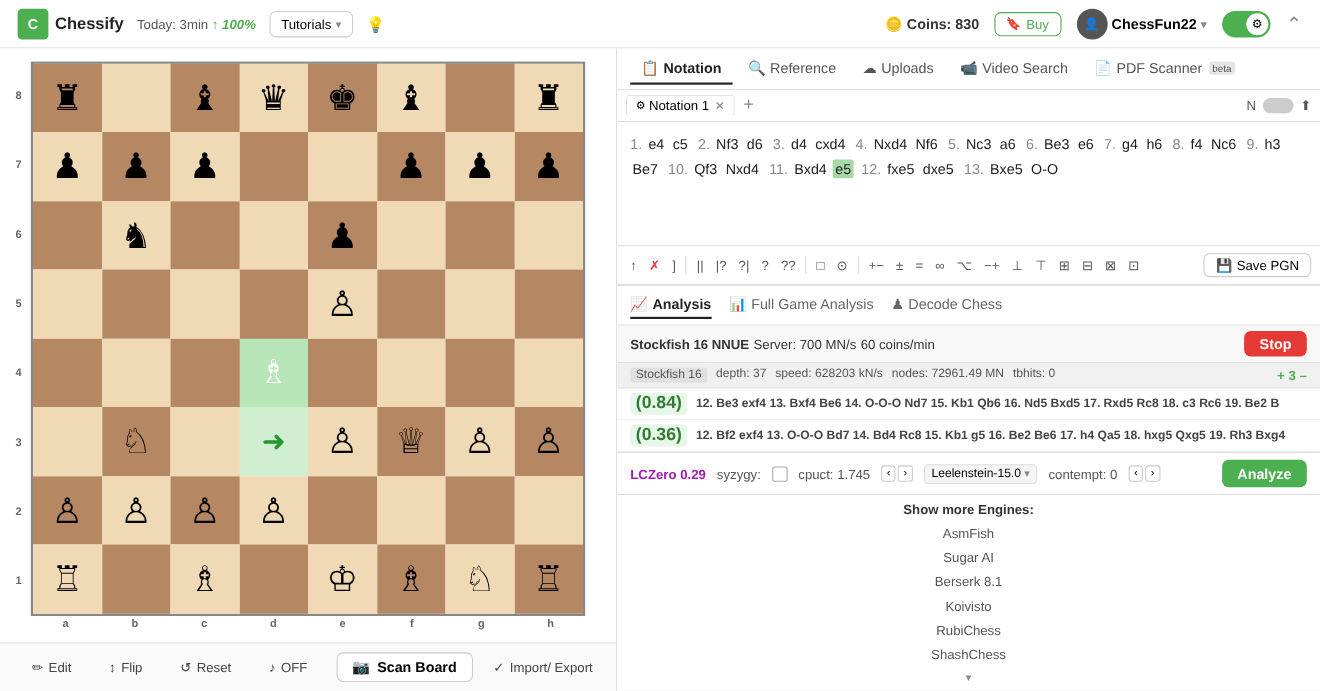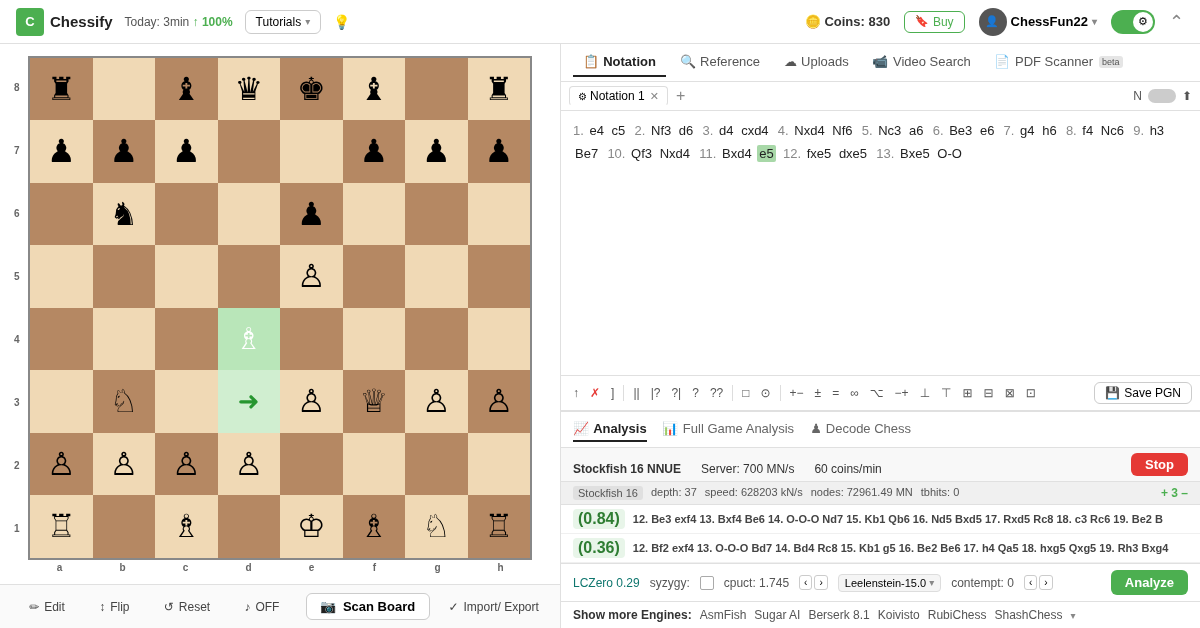--- a/index.html
+++ b/index.html
@@ -6,21 +6,21 @@
     body { font-family: -apple-system, BlinkMacSystemFont, 'Segoe UI', sans-serif; font-size: 13px; background: #f0f0f0; overflow: hidden; }
 
     
     #header {
       display: flex; align-items: center; background: #fff; border-bottom: 1px solid #e0e0e0;
       height: 44px; padding: 0 16px; gap: 12px;
     }
     #logo { display: flex; align-items: center; gap: 6px; font-weight: 700; font-size: 15px; color: #222; }
     #logo-icon { width: 28px; height: 28px; background: #4caf50; border-radius: 4px; display: flex; align-items: center; justify-content: center; color: #fff; font-weight: 900; font-size: 13px; }
     #today-badge { font-size: 12px; color: #555; }
-    #today-badge .up { color: #4caf50; font-weight: 600; }
+    #today-badge .up { color: #4caf50; font-weight: 600; font-style: italic; }
     #tutorials-btn {
       background: #fff; border: 1px solid #ccc; border-radius: 6px; padding: 4px 10px;
       font-size: 12px; cursor: pointer; display: flex; align-items: center; gap: 4px;
     }
     .bulb { font-size: 14px; }
     #header-right { margin-left: auto; display: flex; align-items: center; gap: 14px; }
     #coins { font-size: 13px; color: #333; font-weight: 600; }
     #buy-btn { background: #fff; border: 1px solid #4caf50; color: #4caf50; border-radius: 6px; padding: 3px 10px; font-size: 12px; cursor: pointer; display: flex; align-items: center; gap: 4px; }
     #user-menu { display: flex; align-items: center; gap: 4px; cursor: pointer; font-size: 13px; font-weight: 600; }
     #avatar { width: 28px; height: 28px; background: #555; border-radius: 50%; display: flex; align-items: center; justify-content: center; color: #fff; font-size: 11px; }
@@ -73,44 +73,44 @@
     #annotation-toolbar { display: flex; align-items: center; padding: 6px 8px; border-top: 1px solid #e0e0e0; border-bottom: 1px solid #e0e0e0; gap: 3px; flex-wrap: nowrap; overflow: hidden; }
     .ann-btn { background: none; border: none; cursor: pointer; font-size: 12px; color: #555; padding: 2px 4px; border-radius: 3px; white-space: nowrap; }
     .ann-sep { width: 1px; height: 16px; background: #ddd; margin: 0 2px; }
     #save-pgn-btn { margin-left: auto; background: #fff; border: 1px solid #ccc; border-radius: 6px; padding: 3px 10px; font-size: 12px; cursor: pointer; display: flex; align-items: center; gap: 4px; white-space: nowrap; }
 
     
     #analysis-section { border-top: 1px solid #e0e0e0; display: flex; flex-direction: column; }
     #analysis-tabs { display: flex; align-items: center; padding: 0 12px; border-bottom: 1px solid #e0e0e0; height: 36px; gap: 16px; }
     .atab { font-size: 13px; color: #666; cursor: pointer; padding: 4px 0; border-bottom: 2px solid transparent; display: flex; align-items: center; gap: 4px; }
     .atab.active { color: #222; font-weight: 600; border-bottom: 2px solid #222; }
-    #stockfish-bar { background: #f8f8f8; border-bottom: 1px solid #e0e0e0; padding: 5px 12px; display: flex; align-items: flex-end; gap: 20px; font-size: 12px; color: #333; }
+    #stockfish-bar { background: #f8f8f8; border-bottom: 1px solid #e0e0e0; padding: 5px 12px; display: flex; align-items: center; gap: 4px; font-size: 12px; color: #333; }
     #stockfish-bar strong { font-weight: 700; }
     #stop-btn { margin-left: auto; background: #e53935; color: #fff; border: none; border-radius: 6px; padding: 4px 14px; font-size: 13px; font-weight: 600; cursor: pointer; }
     #engine-stats { background: #f0f0f0; padding: 4px 12px; font-size: 11px; color: #555; border-bottom: 1px solid #e0e0e0; display: flex; align-items: flex-start; gap: 8px; }
     #engine-stats .tag { background: #e0e0e0; border-radius: 3px; padding: 1px 5px; font-size: 11px; }
     #plus3 { margin-left: auto; color: #4caf50; font-weight: 700; font-size: 12px; }
 
     #lines-container { overflow: hidden; }
     .engine-line { padding: 4px 12px; border-bottom: 1px solid #f0f0f0; display: flex; align-items: center; gap: 8px; font-size: 12px; }
     .eval-badge { min-width: 40px; font-weight: 700; background: #e8f5e9; color: #2e7d32; border-radius: 4px; padding: 1px 5px; text-align: center; font-size: 16px; }
     .line-moves { color: #444; font-size: 11px; overflow: hidden; white-space: nowrap; text-overflow: ellipsis; flex: 1; font-weight: bold; }
 
     
     #lczero-row { display: flex; align-items: center; padding: 6px 12px; border-top: 1px solid #e0e0e0; gap: 10px; font-size: 12px; }
-    #lczero-row .lc-label { font-weight: 400; color: #0f766e; }
+    #lczero-row .lc-label { font-weight: 700; color: #a21caf; }
     #lczero-row .lc-val { color: #555; }
     #lczero-checkbox { width: 14px; height: 14px; border: 1px solid #aaa; border-radius: 2px; display: inline-block; }
     .lc-select { background: #f5f5f5; border: 1px solid #ddd; border-radius: 4px; padding: 2px 6px; font-size: 11px; cursor: pointer; display: flex; align-items: center; gap: 3px; }
     .lc-arrows { display: flex; gap: 2px; }
     .lc-arrow { background: none; border: 1px solid #ccc; border-radius: 3px; padding: 1px 4px; cursor: pointer; font-size: 10px; }
     #analyze-btn { margin-left: auto; background: #4caf50; color: #fff; border: none; border-radius: 6px; padding: 5px 14px; font-size: 13px; font-weight: 600; cursor: pointer; }
 
     
-    #more-engines { display: flex; align-items: center; padding: 6px 12px; border-top: 1px solid #e0e0e0; font-size: 12px; gap: 8px; }
+    #more-engines { display: flex; align-items: center; padding: 6px 12px; border-top: 1px solid #e0e0e0; font-size: 12px; gap: 8px; flex-direction: column; }
     #more-engines .label { font-weight: 600; color: #333; }
     .engine-tag { color: #555; cursor: pointer; }
 
     .chevron { font-size: 10px; color: #888; }
   </style>
 </head>
 <body>
 
 <div id="header">
   <div id="logo">

